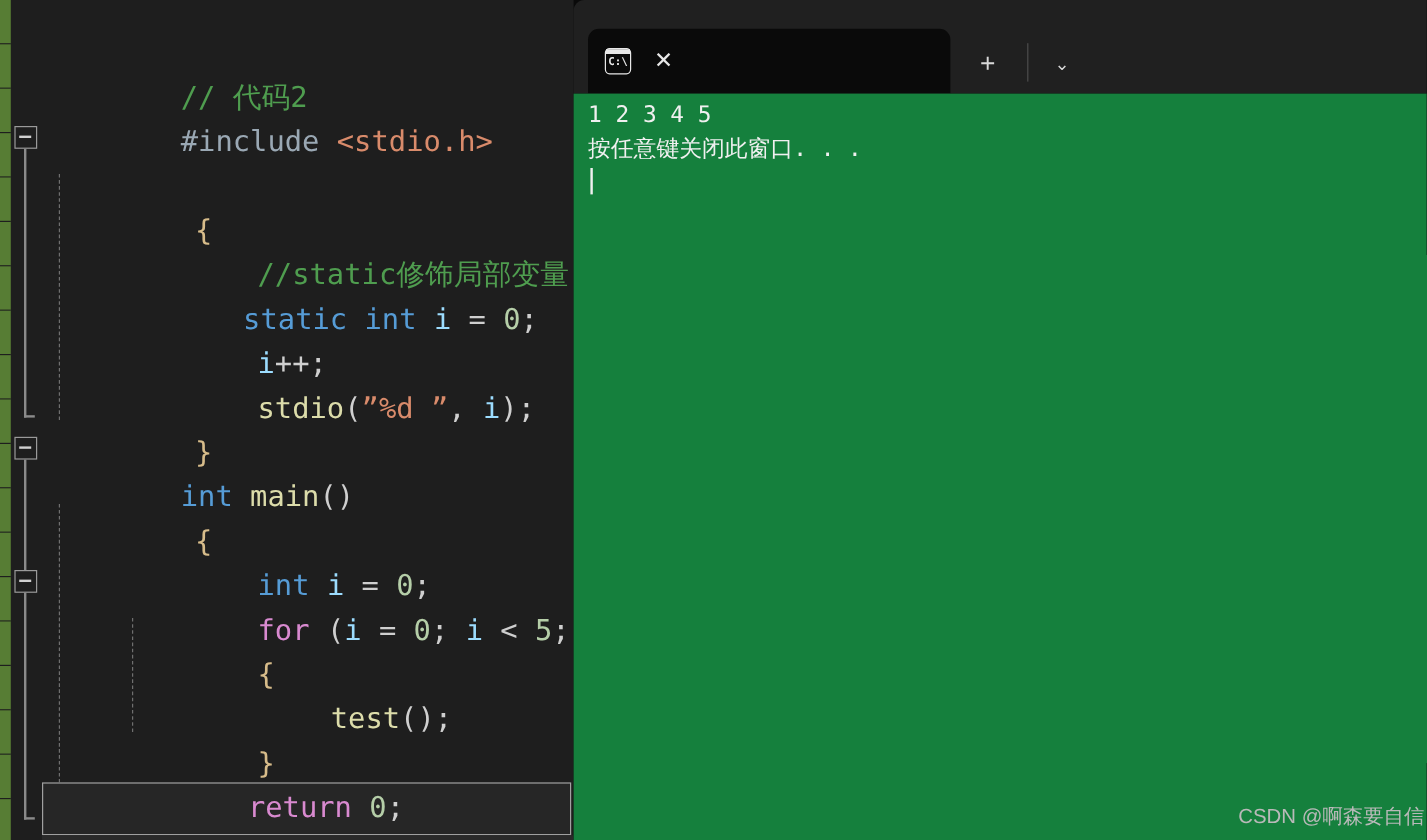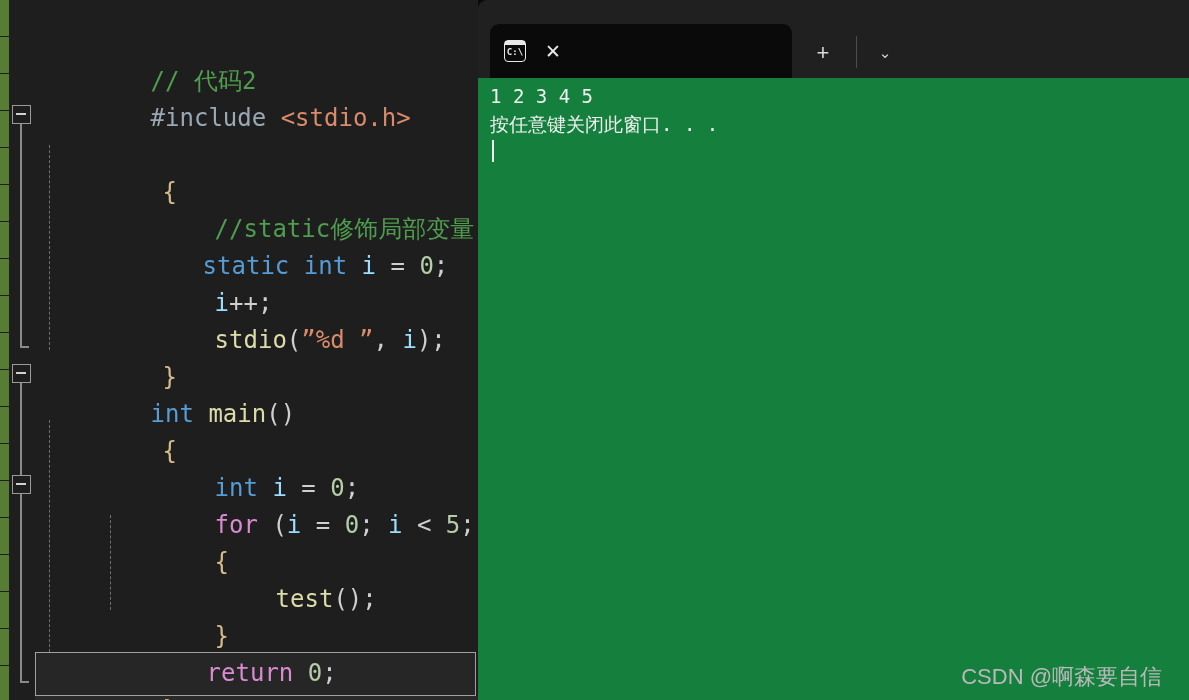--- a/index.html
+++ b/index.html
@@ -194,23 +194,23 @@
     color: #f0f0f0;
     white-space: pre;
   }
   #caret {
     width: 2px; height: 22px;
     background: #f0f0f0;
     margin-top: 2px;
     margin-left: 2px;
   }
   #watermark {
-    position: absolute; right: 27px; bottom: 8px;
+    position: absolute; right: 2px; bottom: 8px;
     color: #b9b9b9;
-    font-size: 22px;
+    font-size: 17px;
     white-space: nowrap;
     margin-top: 20px;
   }
 </style>
 </head>
 <body>
 
 <div id="root">
 
   <div id="editor">

